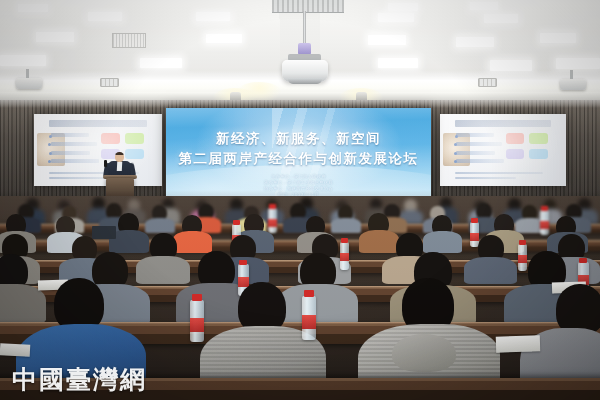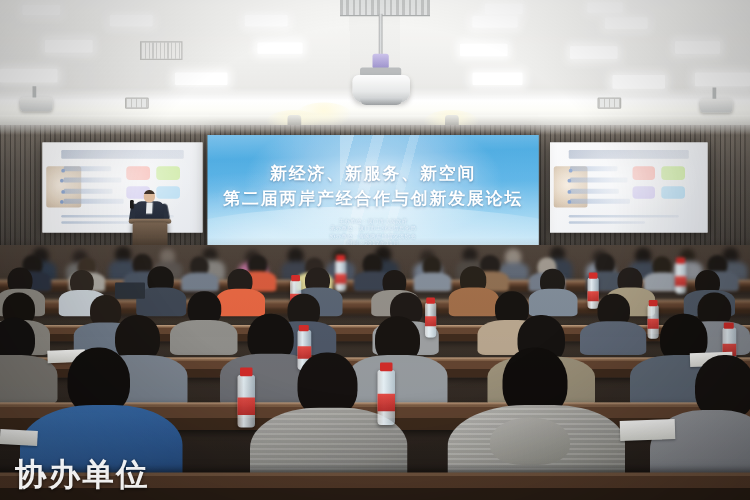--- a/index.html
+++ b/index.html
@@ -505,16 +505,16 @@
 
     <div style="position:absolute;left:-16px;top:182px;width:634px;height:24px;
          background:linear-gradient(180deg,#7a5a41 0 12%,#5a3d2a 12% 50%,#2d1f15 50% 100%);
          box-shadow:0 -2px 6px rgba(0,0,0,.5);"></div>
   </div>
 
   <div class="warmth"></div>
   <div class="vignette"></div>
 
   <div id="watermark">
-    <div id="wm-cn">协办单位</div>
+    <div id="wm-cn">中國臺灣網</div>
   </div>
 
 </div>
 
 </body></html>

